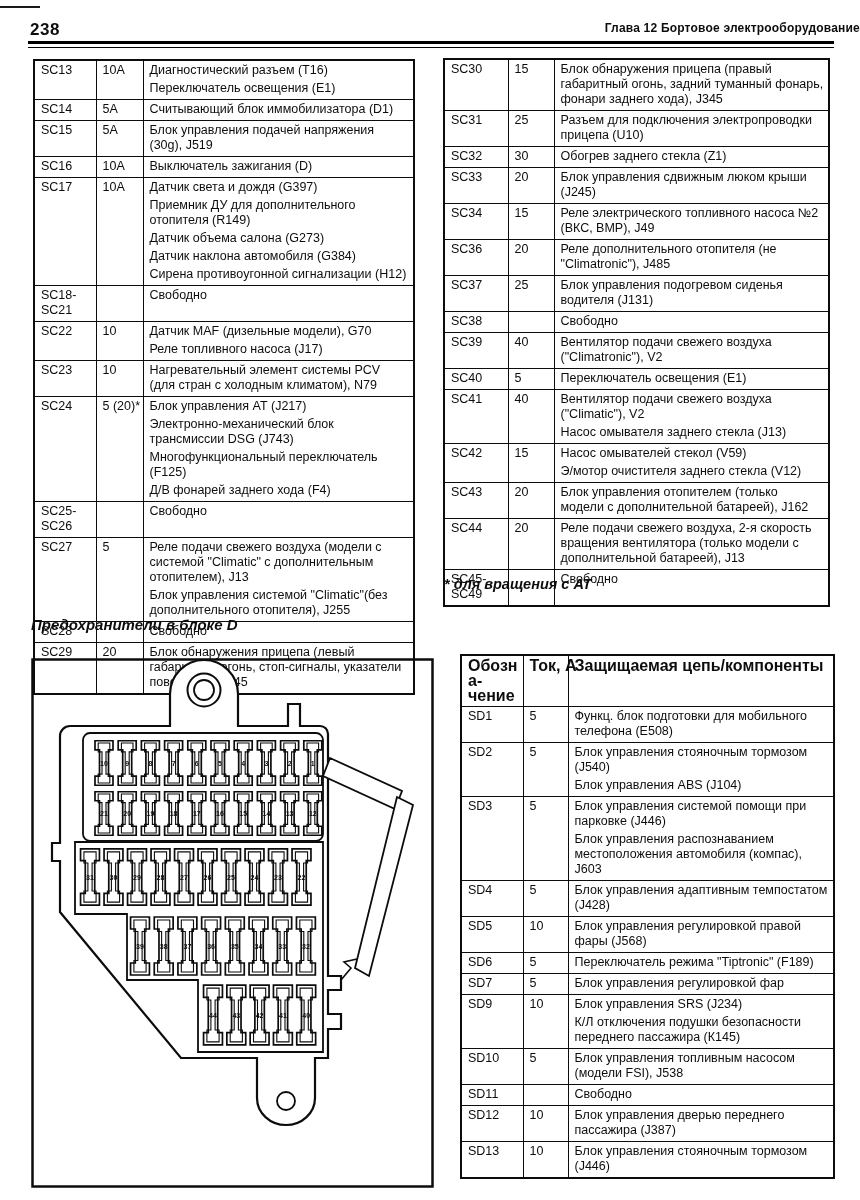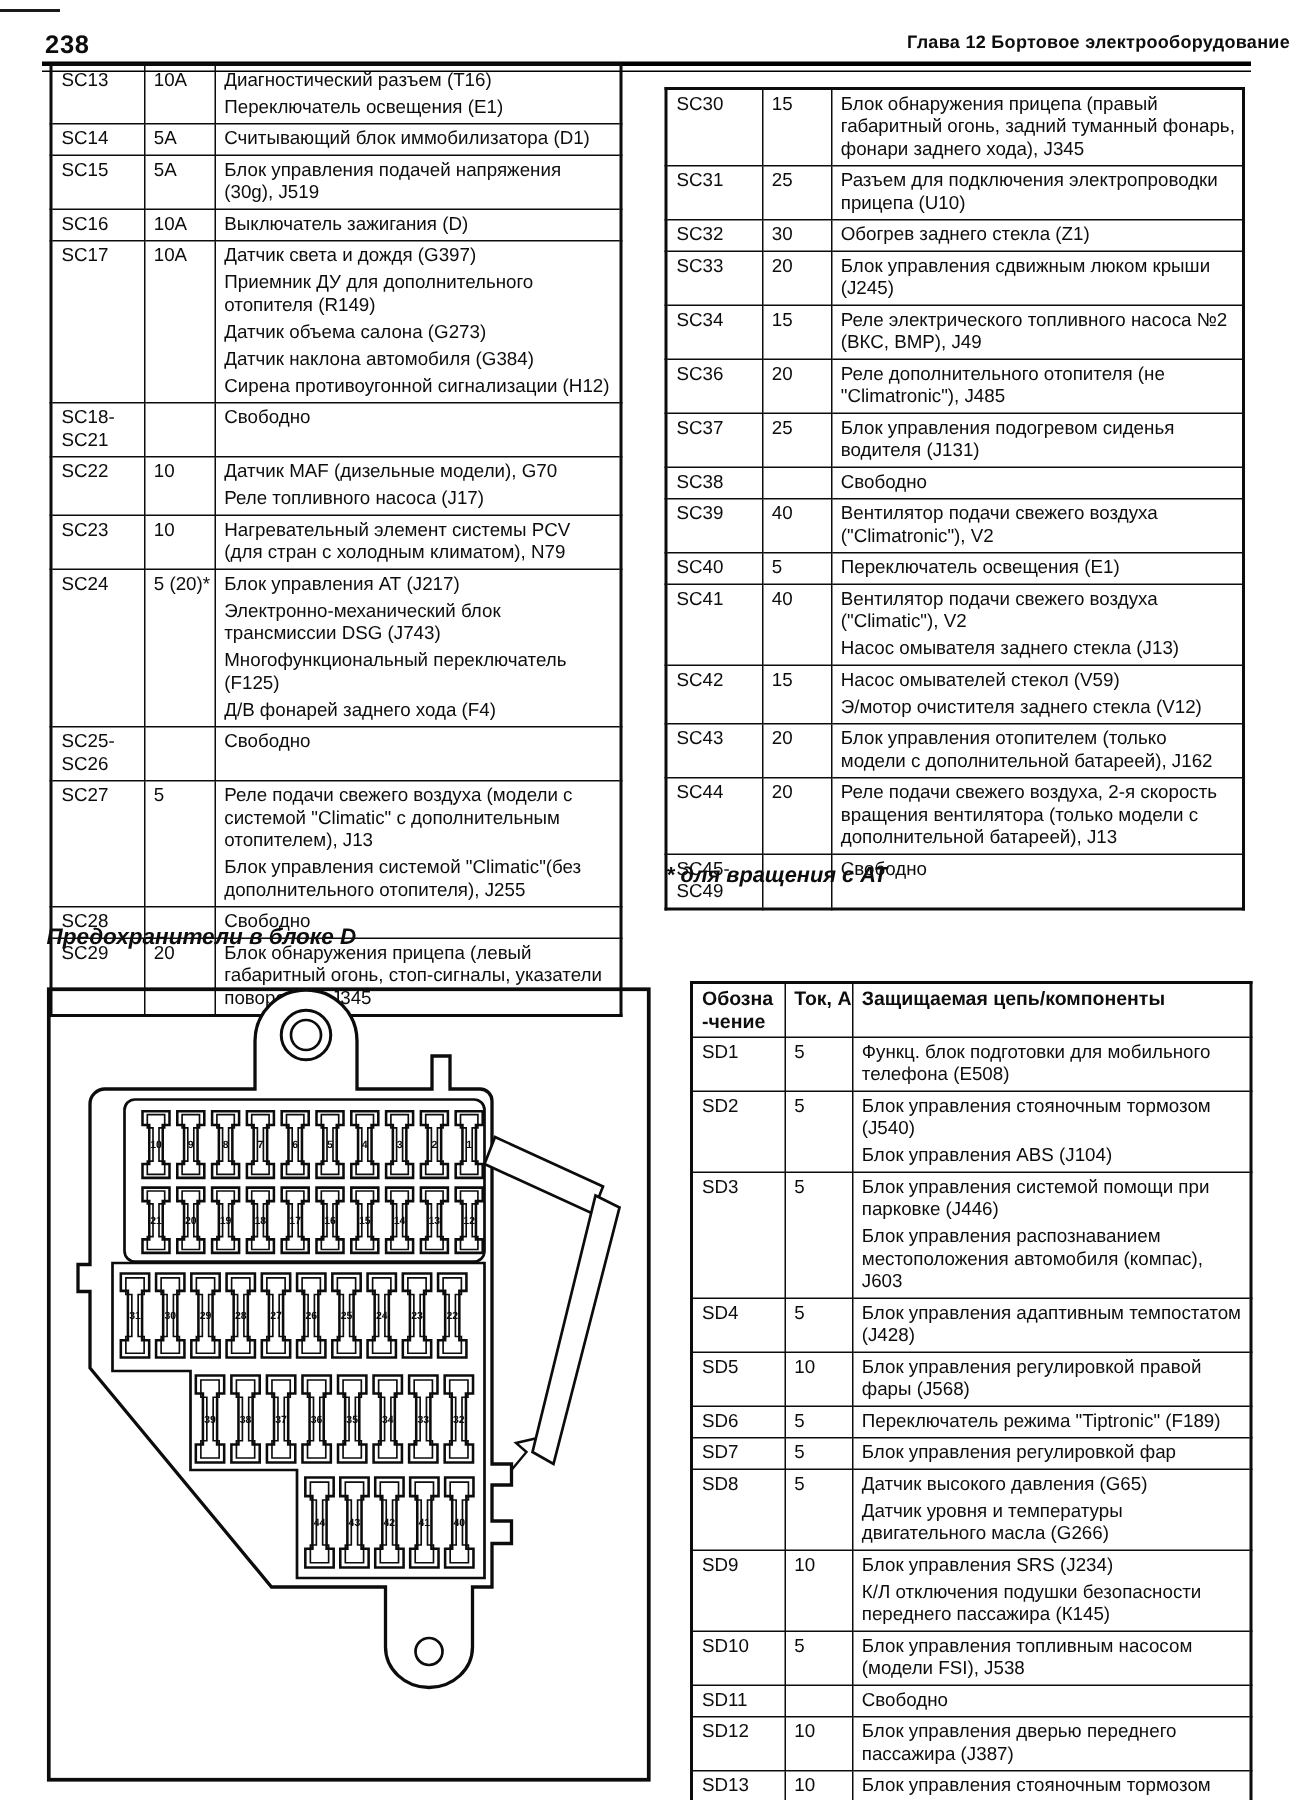--- a/index.html
+++ b/index.html
@@ -21,24 +21,24 @@
     border-collapse:collapse;table-layout:fixed;
     border:2.5px solid #0c0c0c;
     font-size:12.5px;line-height:15px;
   }
   table.fusetab td, table.fusetab th{
     border:1.5px solid #0c0c0c;vertical-align:top;
     padding:2px 4px 3px 6px;word-wrap:break-word;
   }
   td.cid{padding-left:5px;}
   td.camp{white-space:nowrap;padding-left:5px;}
-  th{text-align:left;font-size:13px;line-height:15px;}
+  th{text-align:left;font-size:16px;line-height:15px;}
   th.hamp{white-space:nowrap;}
   .entry + .entry{margin-top:3px;}
-  #tab-left{left:33px;top:42px;width:382px;}
+  #tab-left{left:33px;top:59px;width:382px;}
   #tab-left col.c1{width:62px;} #tab-left col.c2{width:47px;}
   #tab-right{left:443px;top:58px;width:387px;padding-left:42px;}
   #tab-right col.c1{width:64px;} #tab-right col.c2{width:46px;}
   #tab-sd{left:460px;top:654px;width:375px;}
   #tab-sd col.c1{width:62px;} #tab-sd col.c2{width:45px;}
   
   .footnote{left:444px;top:576px;font-size:14.5px;font-style:italic;font-weight:600;}
   .caption{left:31px;top:616px;font-size:15px;font-style:italic;font-weight:600;}
   
   #diagram{left:31px;top:658px;}
@@ -584,28 +584,20 @@
         </td>
       </tr>
       <tr>
         <td class="cid">SD7</td>
         <td class="camp">5</td>
         <td>
           <div class="entry">Блок управления регулировкой фар</div>
         </td>
       </tr>
       <tr>
-        <td class="cid">SD8</td>
-        <td class="camp">5</td>
-        <td>
-          <div class="entry">Датчик высокого давления (G65)</div>
-          <div class="entry">Датчик уровня и температуры двигательного масла (G266)</div>
-        </td>
-      </tr>
-      <tr>
         <td class="cid">SD9</td>
         <td class="camp">10</td>
         <td>
           <div class="entry">Блок управления SRS (J234)</div>
           <div class="entry">К/Л отключения подушки безопасности переднего пассажира (К145)</div>
         </td>
       </tr>
       <tr>
         <td class="cid">SD10</td>
         <td class="camp">5</td>

